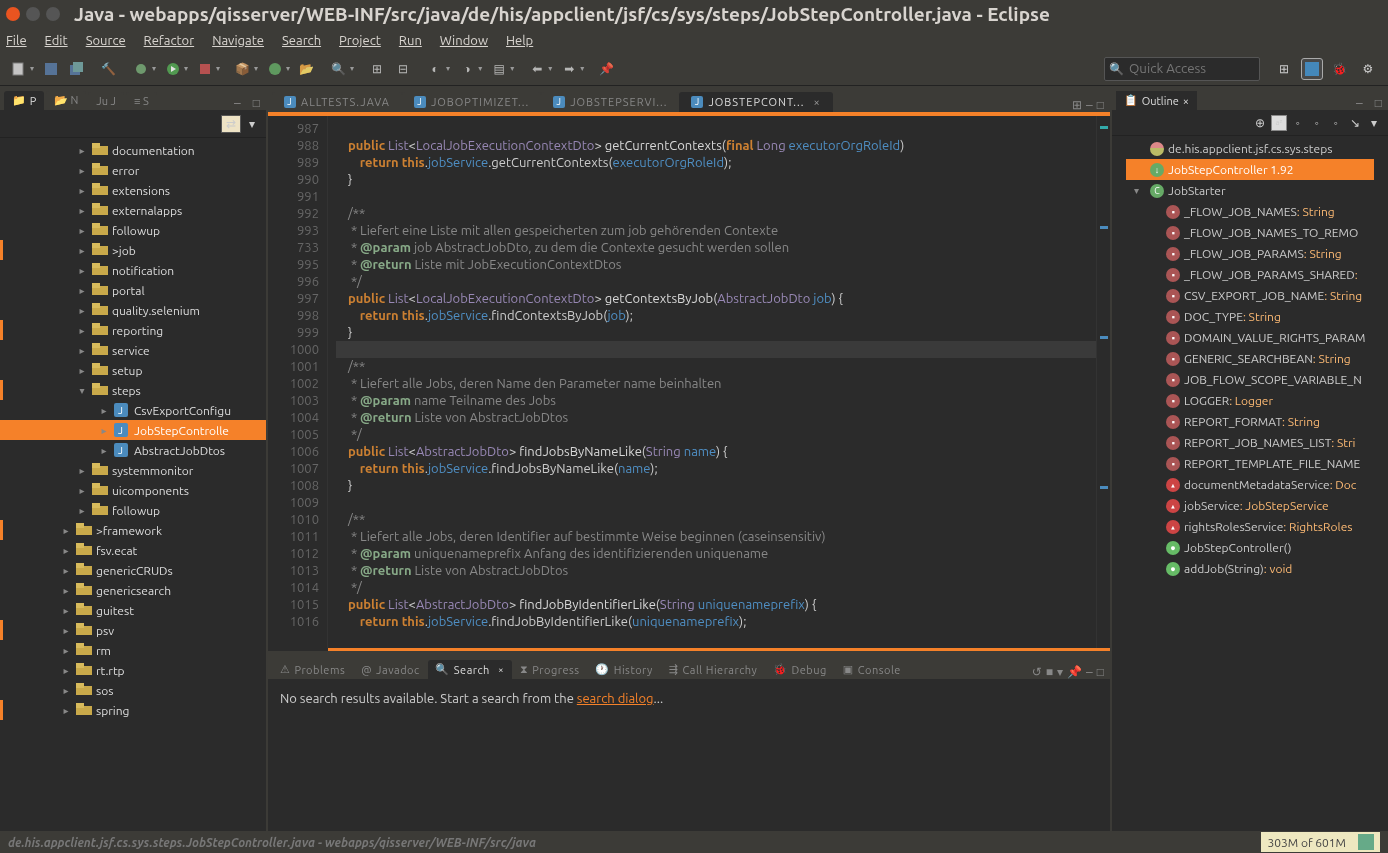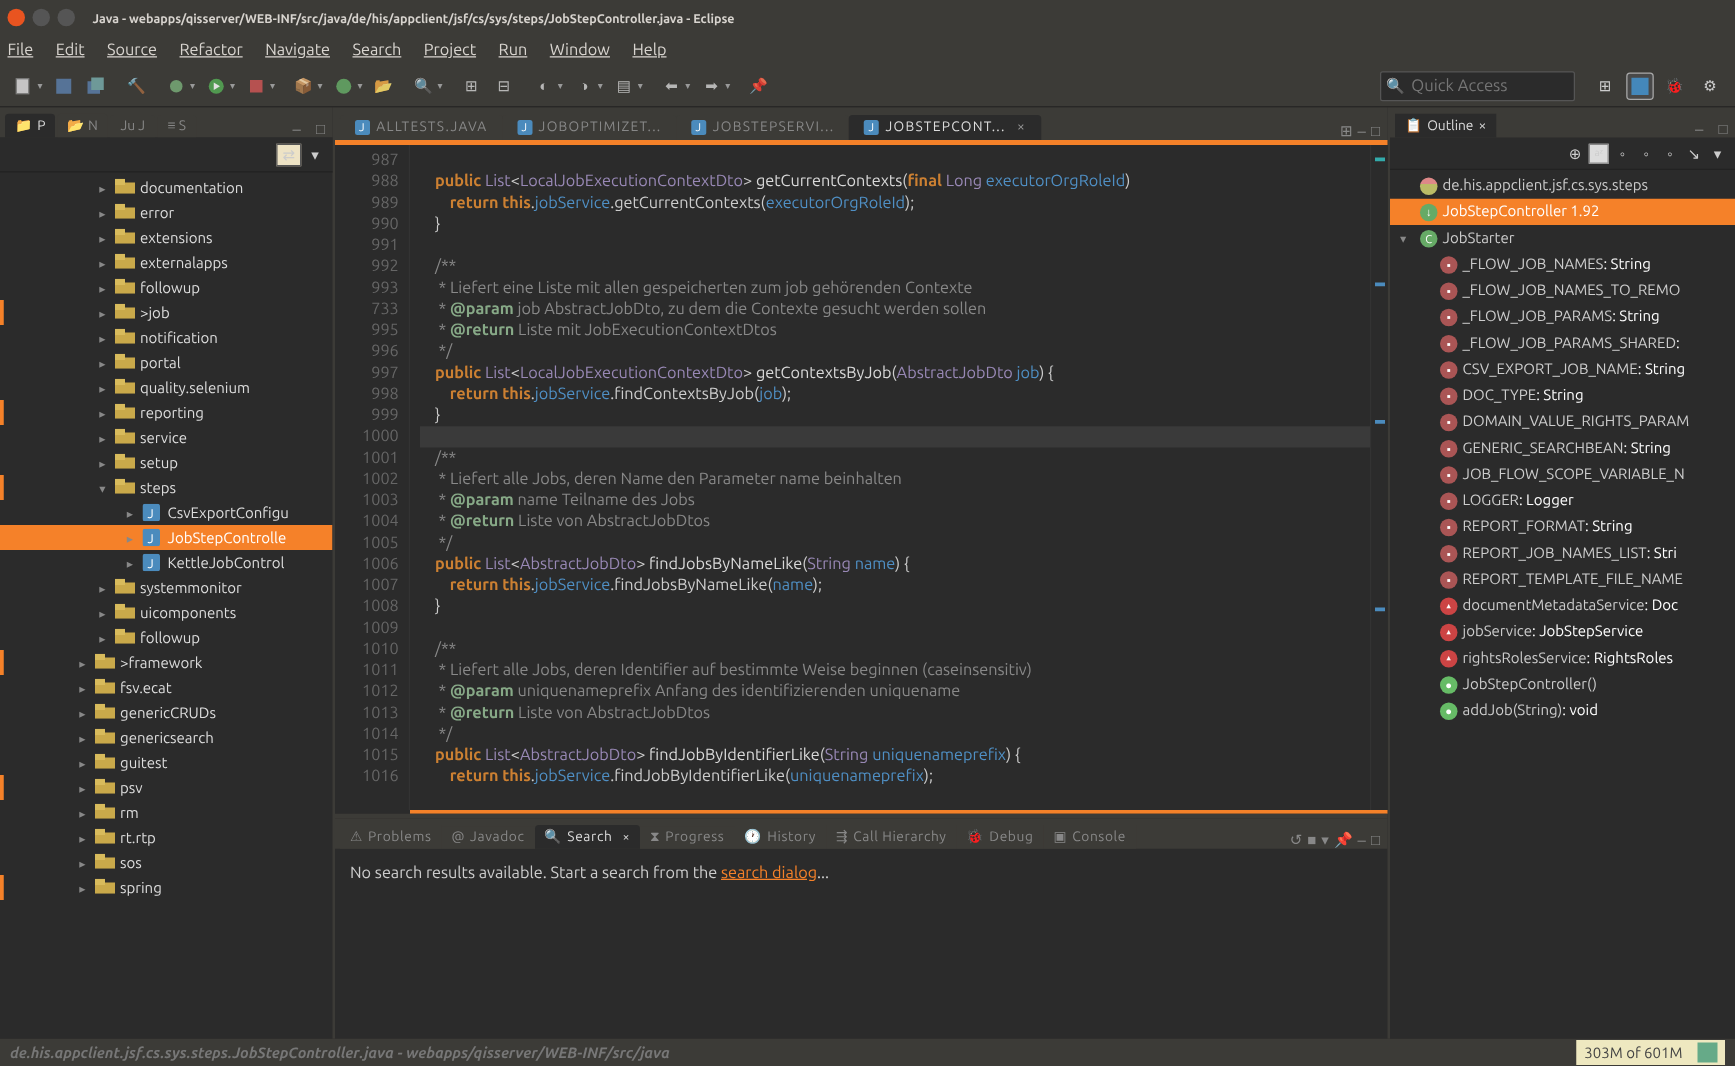--- a/index.html
+++ b/index.html
@@ -1,17 +1,17 @@
 <!DOCTYPE html>
 <html><head>
 <meta charset="utf-8">
 <style>
 * { margin: 0; padding: 0; box-sizing: border-box; font-family: "Ubuntu", "Segoe UI", sans-serif; }
 body { background: #2b2b2b; color: #ccc; font-size: 12px; width: 1388px; height: 853px; overflow: hidden; display: flex; flex-direction: column; }
-.titlebar { background: #3c3b37; height: 28px; display: flex; align-items: center; padding: 0 6px; color: #d8d4cf; font-size: 10px; font-weight: bold; }
+.titlebar { background: #3c3b37; height: 28px; display: flex; align-items: center; padding: 0 6px; color: #d8d4cf; font-size: 19px; font-weight: bold; }
 .window-btn { width: 14px; height: 14px; border-radius: 7px; margin-right: 6px; display: inline-block; }
 .window-close { background: #e95420; }
 .window-min { background: #555; }
 .window-max { background: #555; }
 .titlebar .title-text { margin-left: 8px; }
 .menubar { background: #3c3b37; height: 24px; display: flex; align-items: center; padding: 0 6px; color: #d8d4cf; font-size: 13px; }
 .menubar span { margin-right: 18px; cursor: default; text-decoration: underline; }
 .toolbar { background: #3c3b37; height: 34px; display: flex; align-items: center; padding: 0 6px; border-bottom: 1px solid #222; }
 .tb-icon { width: 20px; height: 20px; margin: 0 3px; display:inline-flex; align-items:center; justify-content:center; opacity:.85;}
 .tb-sep { width: 6px; }
@@ -72,27 +72,27 @@
 .bp-tab.active { background:#2b2b2b; color:#ddd; border-top-left-radius:3px; border-top-right-radius:3px;}
 .bp-tab .close-x { font-size:10px; margin-left:4px;}
 .bp-tools { margin-left:auto; display:flex; gap:4px; padding:0 6px;}
 .bp-body { flex:1; padding: 12px; color:#ccc; font-size:13px;}
 .bp-body a { color:#f58129; text-decoration:underline;}
 .right-panel { width: 276px; background:#2b2b2b; display:flex; flex-direction:column;}
 .rp-tabs { background:#3c3b37; height:24px; display:flex; align-items:flex-end; padding-left:4px;}
 .rp-tab { background:#2b2b2b; color:#ddd; padding:3px 8px; font-size:11px; display:flex; align-items:center; gap:4px;}
 .rp-toolbar { height:26px; display:flex; align-items:center; justify-content:flex-end; gap:3px; padding:0 6px; border-bottom:1px solid #222;}
 .rp-toolbar .rti { width:16px; height:16px; display:flex; align-items:center; justify-content:center;}
-.outline-tree { flex:1; overflow:auto; padding:2px 0;}
+.outline-tree { flex:1; overflow:auto; padding:2px 14px;}
 .ol-item { display:flex; align-items:center; height:21px; padding-left:4px; white-space:nowrap; font-size:12px; overflow:hidden;}
 .ol-item .arrow { width:12px; display:inline-block; color:#888; font-size:10px;}
 .ol-item .ico { width:14px; height:14px; margin:0 4px; display:inline-flex; align-items:center; justify-content:center; font-size:9px; border-radius:7px;}
 .ol-item .lbl {}
 .ol-item.selected { background:#f58129; color:#fff;}
-.ol-item .type-suffix { color:#ffffff;}
+.ol-item .type-suffix { color:#fdba74;}
 .ico-field { background:#c44; color:#fff; border-radius:0; width:12px; height:12px; font-family:monospace;}
 .ico-sfield { background:#a55; color:#fff; border-radius:0; width:12px; height:12px;}
 .ico-method { background:#6b6; color:#fff;}
 .ico-class { background:#6a6; color:#fff;}
 .ico-pkg { width:14px; height:12px; background:linear-gradient(#d88 40%, #bb6 40%);}
 .statusbar { height: 22px; background:#3c3b37; color:#888; display:flex; align-items:center; padding:0 8px; font-size:12px;}
 .statusbar .sb-path { font-style:italic; color:#777;font-weight:bold;}
 .statusbar .sb-mem { margin-left:auto; background:#eee8c0; color:#444; padding:2px 6px; display:flex; align-items:center; gap:6px; font-style:normal;}
 .statusbar .trash { width:16px; height:16px; background:#6a8; margin-left:6px;}
 .code-bottom-orange { height:3px; background:#f58129; margin: 0 0 0 60px;}
@@ -376,21 +376,21 @@
           <span>JobStepControlle</span>
         </div>
         <div class="tree-item lvl1">
           <span class="arrow">▸</span>
           <span class="pkg-icon">
             <svg width="14" height="14">
               <rect width="14" height="14" fill="#4b8bbd" rx="2"></rect>
               <text x="4" y="11" font-size="10" fill="#fff">J</text>
             </svg>
           </span>
-          <span>KettleJobControl</span>
+          <span>AbstractJobDtos</span>
         </div>
         <div class="tree-item lvl0">
           <span class="arrow">▸</span>
           <span class="pkg-icon">
             <svg width="16" height="12">
               <rect y="3" width="16" height="9" fill="#c9a94a"></rect>
               <rect width="8" height="5" fill="#d8bb5c"></rect>
             </svg>
           </span>
           <span>systemmonitor</span>

